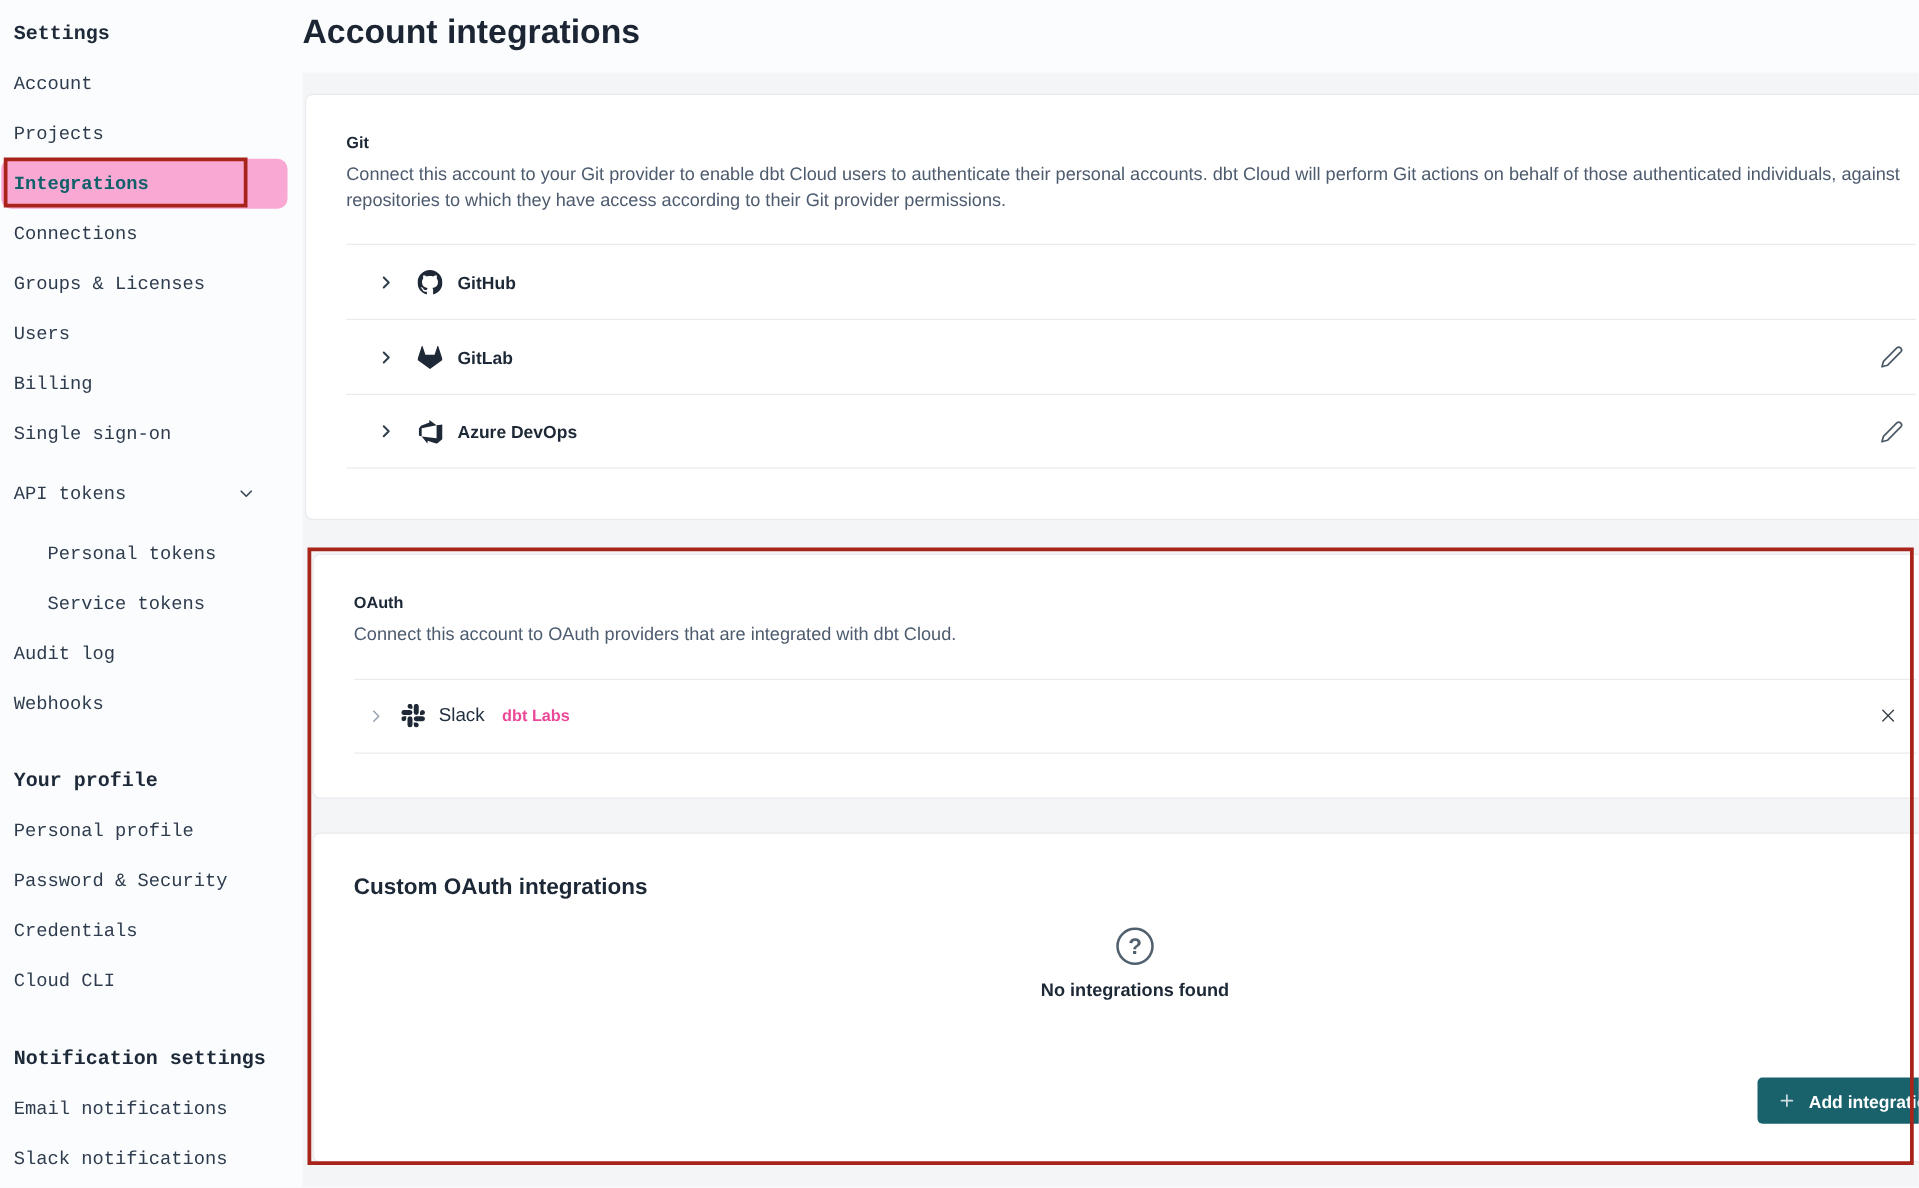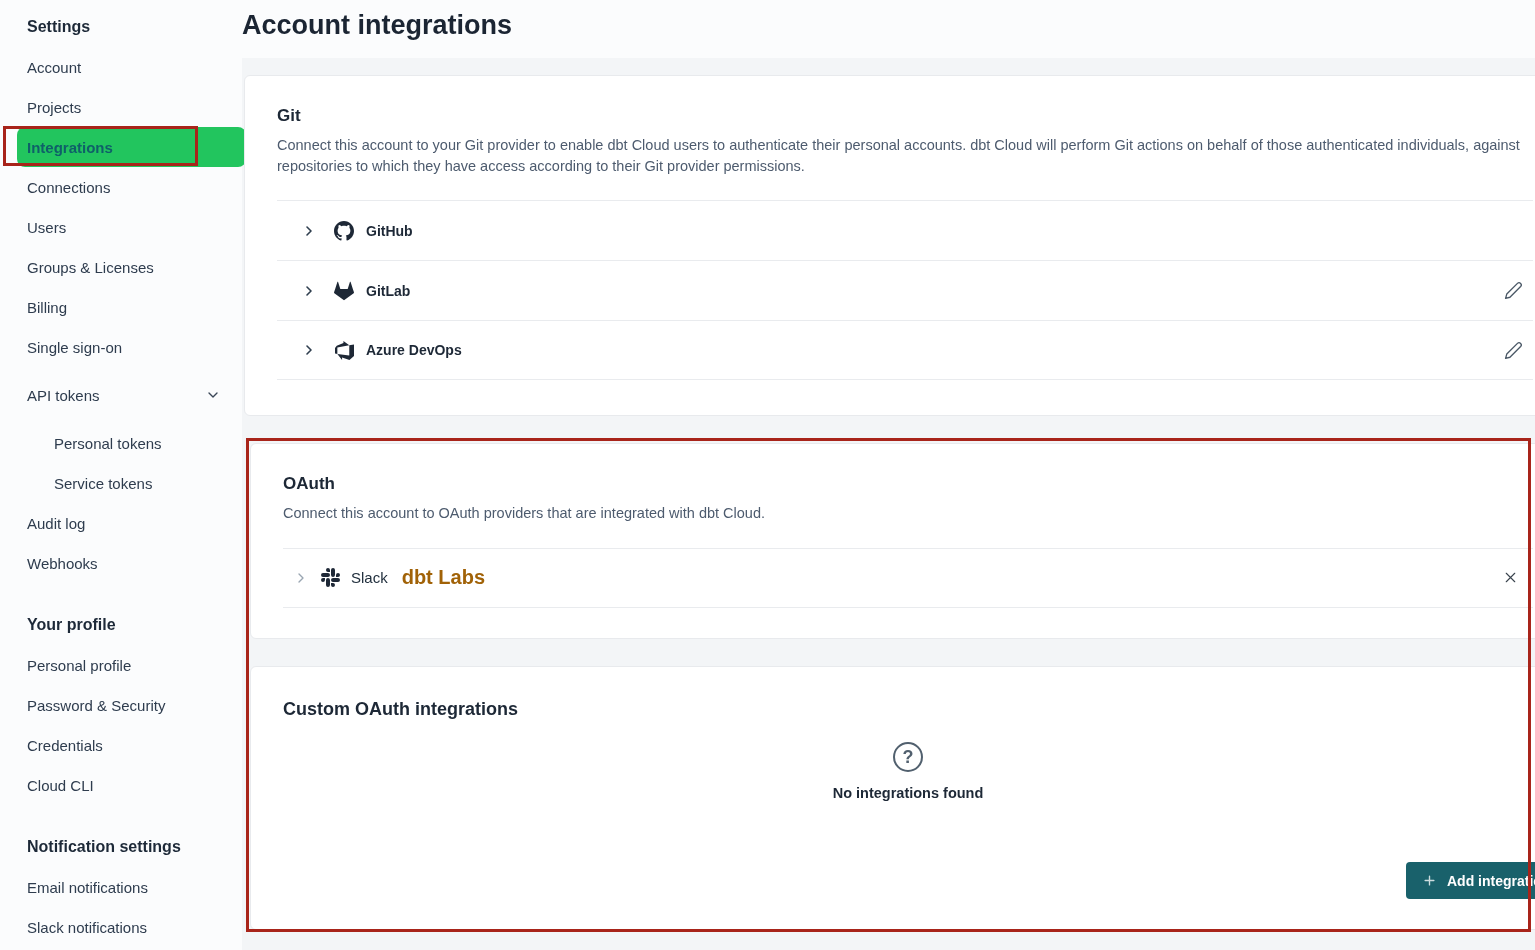--- a/index.html
+++ b/index.html
@@ -4,62 +4,62 @@
 <style>
   * { box-sizing: border-box; }
   html,body { margin:0; padding:0; }
   body { font-family:"Liberation Sans", sans-serif; background:#fbfcfd; }
   #screen { position:relative; width:1535px; height:950px; overflow:hidden; background:#fbfcfd; }
 
   
   .content-bg { position:absolute; left:242px; top:58px; right:0; bottom:0; background:#f3f5f7; z-index:0; }
 
   
-  .sidebar { position:absolute; left:16px; top:7px; width:242px; z-index:2; }
+  .sidebar { position:absolute; left:0; top:7px; width:242px; z-index:2;font-family:Liberation Mono, monospace; }
   .side-row { position:relative; height:40px; width:231px; display:flex; align-items:center;
               padding-left:11px; font-size:15px; color:#2e3c4e; cursor:pointer; }
   .side-header { font-weight:bold; font-size:16px; color:#1d2938; cursor:default; }
   .side-indent { padding-left:38px; }
   .gap8 { margin-top:8px; }
   .gap22 { margin-top:22px; }
-  .side-active { background:#22c55e; border-radius:8px; margin-left:1px; width:229px; padding-left:10px;
+  .side-active { background:#f9a8d4; border-radius:8px; margin-left:1px; width:229px; padding-left:10px;
                  color:#0f6069; font-weight:bold; }
   .side-chevdown { position:absolute; right:26px; top:12px; width:16px; height:16px; color:#3a4757; }
 
   
   .red-box { position:absolute; border:3px solid #a8241a; z-index:6; pointer-events:none; }
   .red-box-sidebar { left:3px; top:126px; width:195px; height:40px; }
   .red-box-main { left:246px; top:438px; width:1285px; height:494px; }
 
   
   .page-title { position:absolute; left:242px; top:10px; margin:0; font-size:27px; font-weight:bold;
                 color:#1b2533; z-index:2; }
 
   .card { position:absolute; background:#fff; border:1px solid #e8eaed; border-radius:6px; z-index:2; }
   .card-git { left:244px; top:75px; width:1322px; height:341px; padding:30px 32px 0; }
   .card-oauth { left:250px; top:443px; width:1316px; height:196px; padding:30px 32px 0; }
   .card-custom { left:250px; top:666px; width:1316px; height:264px; padding:32px 32px 0; }
 
-  .section-title { margin:0; font-size:17px; font-weight:bold; color:#1d2836; }
+  .section-title { margin:0; font-size:13px; font-weight:bold; color:#1d2836; }
   .section-title-lg { font-size:18px; }
   .section-desc { margin:9px 0 0; font-size:14.5px; line-height:20.5px; color:#4d5b6e; }
 
   .rows { margin-top:24px; }
   .rows-oauth { margin-top:24px;text-align:center; }
   .irow { height:60px; display:flex; align-items:center; border-top:1px solid #e9ebee; padding-left:24px; }
   .rows .irow:last-child, .rows-oauth .irow:last-child { border-bottom:1px solid #e9ebee; }
   .irow-oauth { padding-left:10px; }
 
   .chev { width:16px; height:16px; color:#2f3e4e; flex:0 0 auto; cursor:pointer; }
   .chev-light { color:#9aa6b2; }
   .row-icon { margin-left:17px; width:20px; height:20px; flex:0 0 auto; display:flex; align-items:center; justify-content:center; }
   .row-icon-oauth { margin-left:12px; width:19px; height:19px; }
   .row-label { margin-left:12px; font-size:14px; font-weight:bold; color:#1d2836; }
   .row-provider { margin-left:11px; font-size:15px; font-weight:normal; color:#22303e; }
-  .row-account { margin-left:14px; font-size:20px; font-weight:bold; color:#a16207; }
+  .row-account { margin-left:14px; font-size:13px; font-weight:bold; color:#ec4899; }
   .row-action { margin-left:auto; margin-right:10px; width:19px; height:19px; cursor:pointer; color:#4a5866; }
   .row-close { margin-right:14px; width:17px; height:17px; color:#39434d; }
 
   
   .empty { margin-top:22px; text-align:center; }
   .q-circle { display:inline-flex; align-items:center; justify-content:center; width:30px; height:30px;
               border:2.5px solid #51606e; border-radius:50%; color:#51606e; font-size:18px; font-weight:bold; }
   .empty-title { margin-top:13px; font-size:14.5px; font-weight:bold; color:#1d2836; }
   .empty-sub { margin-top:9px; font-size:14.5px; color:#5c6a77; }
 
@@ -76,22 +76,22 @@
 
 <div id="screen">
   <div class="content-bg"></div>
 
   <nav class="sidebar">
     <div class="side-row side-header">Settings</div>
     <div class="side-row">Account</div>
     <div class="side-row">Projects</div>
     <div class="side-row side-active">Integrations</div>
     <div class="side-row">Connections</div>
+    <div class="side-row">Groups &amp; Licenses</div>
     <div class="side-row">Users</div>
-    <div class="side-row">Groups &amp; Licenses</div>
     <div class="side-row">Billing</div>
     <div class="side-row">Single sign-on</div>
     <div class="side-row gap8">
       <span>API tokens</span>
       <span class="side-chevdown">
         <svg viewBox="0 0 24 24" fill="none" stroke="currentColor" stroke-width="2" stroke-linecap="round" stroke-linejoin="round">
             <path d="M6 9l6 6 6-6"></path>
           </svg>
       </span>
     </div>

